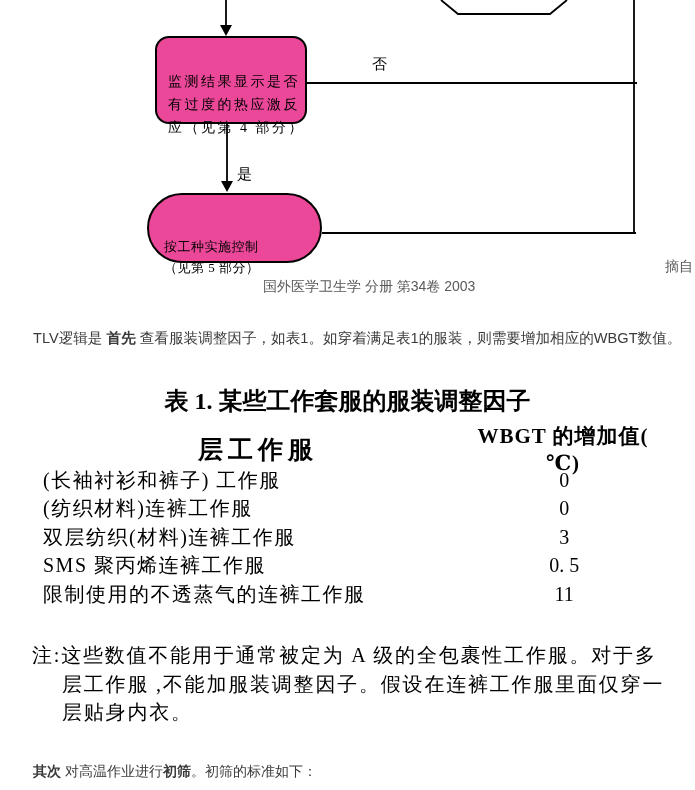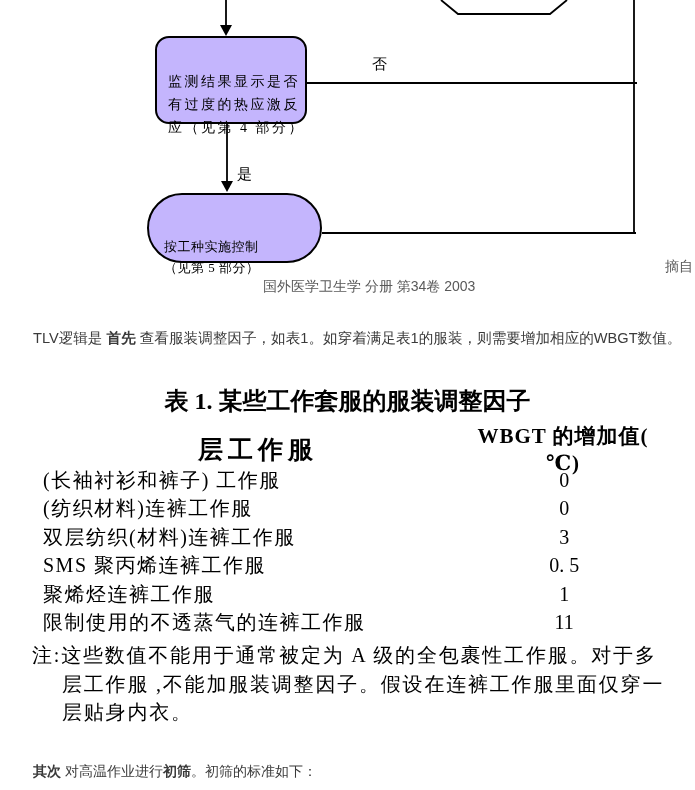--- a/index.html
+++ b/index.html
@@ -3,21 +3,21 @@
 <meta charset="utf-8">
 <style>
   html,body{margin:0;padding:0;background:#fff;}
   .page{
     position:relative;width:695px;height:790px;background:#ffffff;
     overflow:hidden;font-family:"Liberation Sans","DejaVu Sans",sans-serif;
   }
   
   .fc-svg{position:absolute;left:0;top:0;}
   .fc-box{
-    position:absolute;box-sizing:border-box;border:2px solid #000;background:#c4b5fd;
+    position:absolute;box-sizing:border-box;border:2px solid #000;background:#ec4899;
     font-family:"Liberation Serif","DejaVu Serif",serif;color:#000;
     white-space:pre-line;
   }
   .fc-decision{
     left:155px;top:36px;width:152px;height:88px;border-radius:14px;
     padding:9px 0 0 11px;font-size:14px;letter-spacing:2.5px;line-height:23px;
   }
   .fc-stadium{
     left:147px;top:193px;width:175px;height:70px;border-radius:35px;
     padding:20px 0 0 15px;font-size:13px;letter-spacing:0.5px;line-height:21px;
@@ -123,24 +123,20 @@
     </div>
     <div class="tbl-row">
       <div class="cell-type">双层纺织(材料)连裤工作服</div>
       <div class="cell-val">3</div>
     </div>
     <div class="tbl-row">
       <div class="cell-type">SMS 聚丙烯连裤工作服</div>
       <div class="cell-val">0. 5</div>
     </div>
     <div class="tbl-row">
-      <div class="cell-type">聚烯烃连裤工作服</div>
-      <div class="cell-val">1</div>
-    </div>
-    <div class="tbl-row">
       <div class="cell-type">限制使用的不透蒸气的连裤工作服</div>
       <div class="cell-val">11</div>
     </div>
   </div>
 
   <div class="note">
     <div>注:这些数值不能用于通常被定为 A 级的全包裹性工作服。对于多</div>
     <div class="note-cont">层工作服 ,不能加服装调整因子。假设在连裤工作服里面仅穿一</div>
     <div class="note-cont">层贴身内衣。</div>
   </div>

